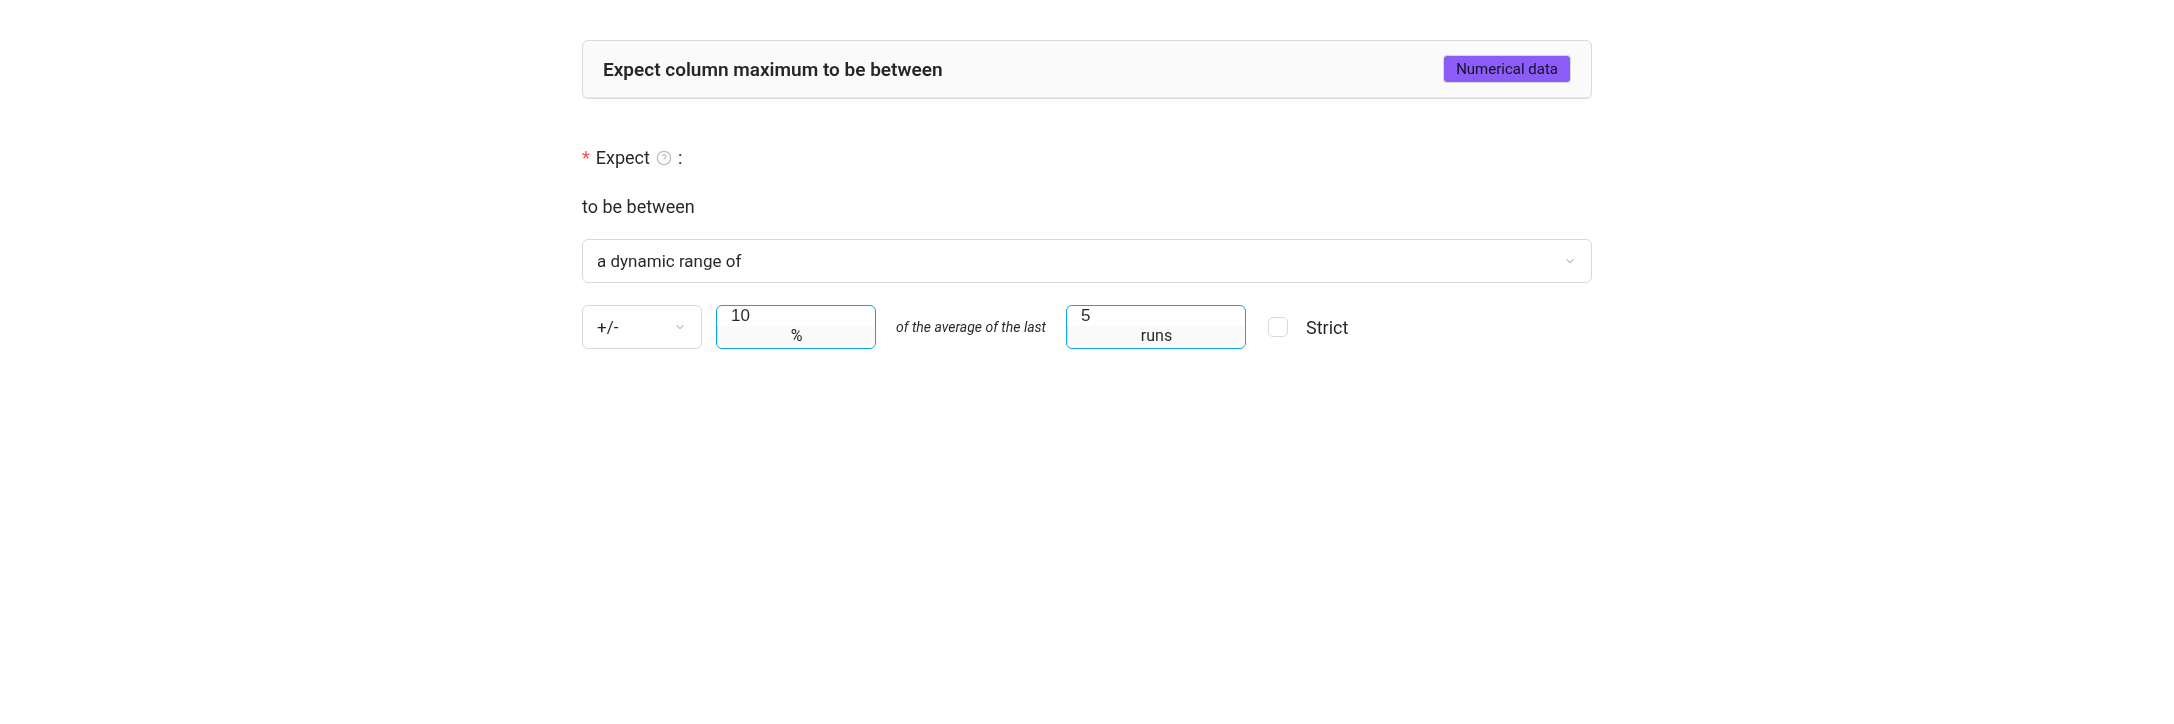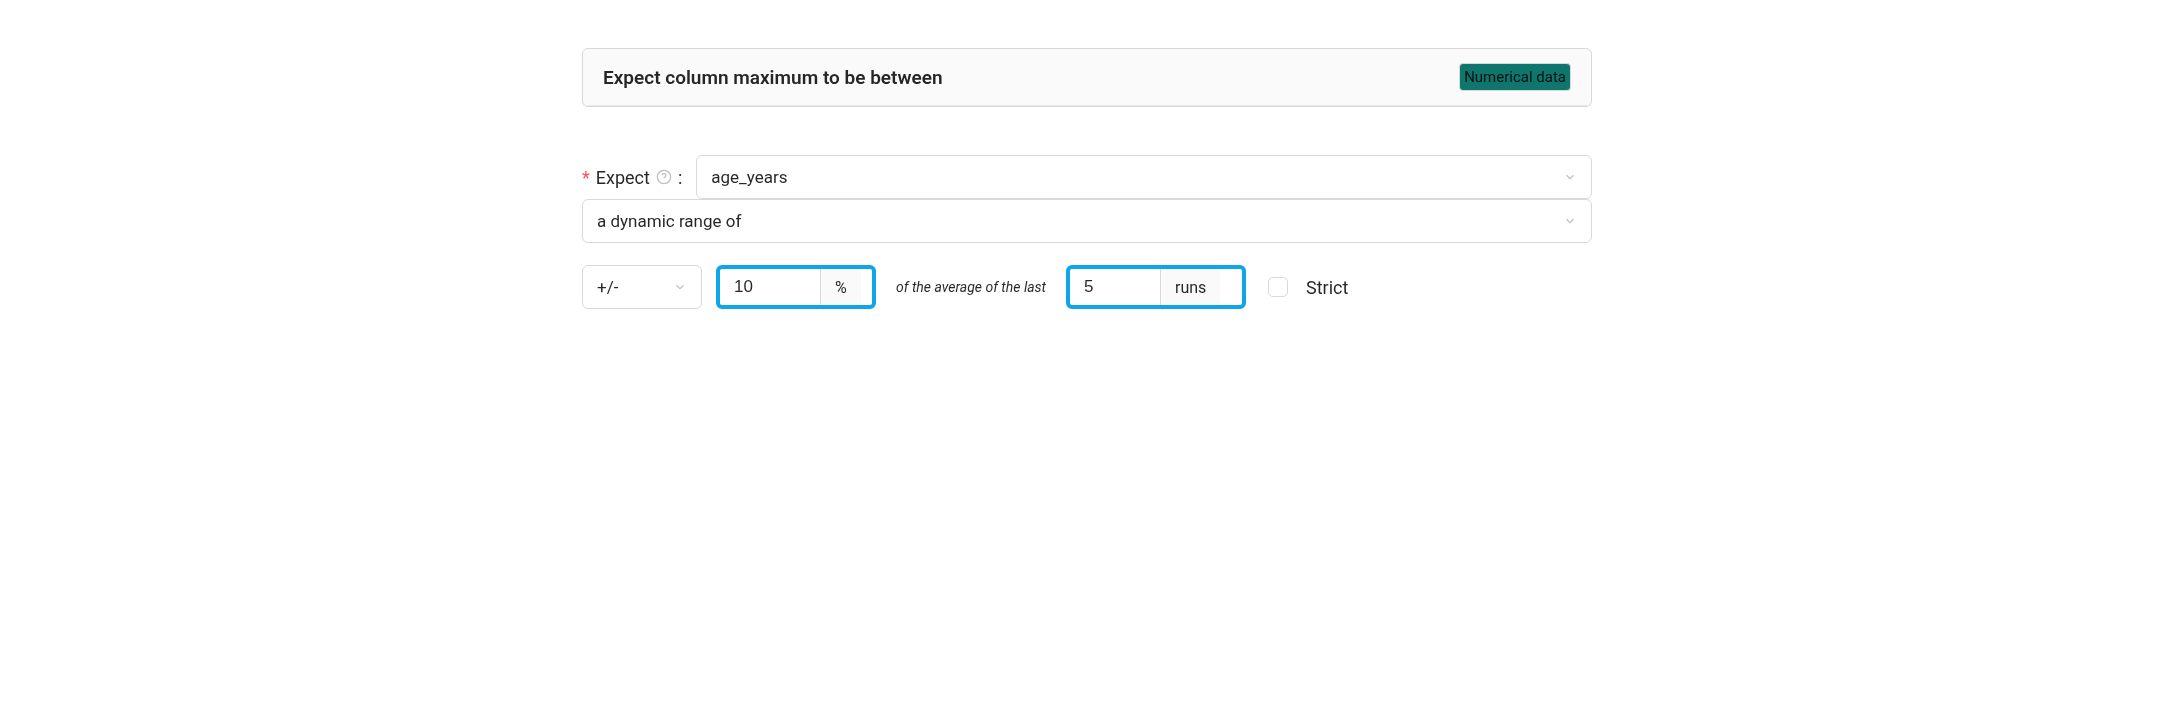--- a/index.html
+++ b/index.html
@@ -8,21 +8,21 @@
       padding: 0;
     }
     body {
       font-family: -apple-system, BlinkMacSystemFont, "Segoe UI", Roboto, "Helvetica Neue", Arial, sans-serif;
       background: #ffffff;
       color: rgba(0, 0, 0, 0.85);
       padding: 40px 0 50px 0;
     }
     .container {
       width: 1010px;
-      margin: 8px auto;
+      margin: 0 auto;
     }
     .card {
       border: 1px solid #d9d9d9;
       border-radius: 6px;
       background: #fafafa;
       margin-bottom: 48px;
     }
     .card-header {
       display: flex;
       align-items: center;
@@ -30,23 +30,23 @@
       padding: 14px 20px;
       border-bottom: 1px solid #e8e8e8;
     }
     .card-title {
       font-size: 19px;
       font-weight: 600;
       color: rgba(0, 0, 0, 0.85);
     }
     .badge {
       border: 1px solid #d9d9d9;
-      background: #0f766e;
+      background: #8b5cf6;
       border-radius: 4px;
-      padding: 4px 4px;
+      padding: 4px 12px;
       font-size: 15px;
       color: rgba(0, 0, 0, 0.85);
     }
     .card-body {
       padding: 18px 20px 20px 20px;
       font-size: 18px;
       color: rgba(0, 0, 0, 0.85);
     }
     .form-row {
       display: flex;
@@ -120,25 +120,26 @@
       gap: 14px;
       margin-top: 22px;
       flex-wrap: nowrap;
     }
     .select.small {
       flex: none;
       width: 120px;
     }
     .input-addon {
       display: flex;
-      border: 4px solid #0ea5e9;
+      border: 1px solid #0ea5e9;
       border-radius: 6px;
       background: #ffffff;
       height: 44px;
       overflow: hidden;
+      flex-direction: column;
     }
     .input-addon input {
       border: none;
       outline: none;
       padding: 0 14px;
       font-size: 17px;
       color: rgba(0, 0, 0, 0.85);
       background: transparent;
       width: 100%;
     }
@@ -208,30 +209,23 @@
       <span>Expect</span>
       <span class="help-icon">
         <svg viewBox="0 0 24 24" fill="none" stroke-width="2">
           <circle cx="12" cy="12" r="10"></circle>
           <path d="M9.1 9a3 3 0 0 1 5.82 1c0 2-3 2.5-3 4"></path>
           <circle cx="12" cy="17.5" r="0.5" fill="#bfbfbf" stroke="none"></circle>
         </svg>
       </span>
       <span class="colon">:</span>
     </div>
-    <div class="select">
-      <span>age_years</span>
-      <span class="chevron">
-        <svg viewBox="0 0 24 24" fill="none" stroke-width="2">
-            <polyline points="6 9 12 15 18 9"></polyline>
-          </svg>
-      </span>
-    </div>
-  </div>
-
+  </div>
+
+  <div class="section-text">to be between</div>
 
   <div class="select full">
     <span>a dynamic range of</span>
     <span class="chevron">
       <svg viewBox="0 0 24 24" fill="none" stroke-width="2">
           <polyline points="6 9 12 15 18 9"></polyline>
         </svg>
     </span>
   </div>
 

